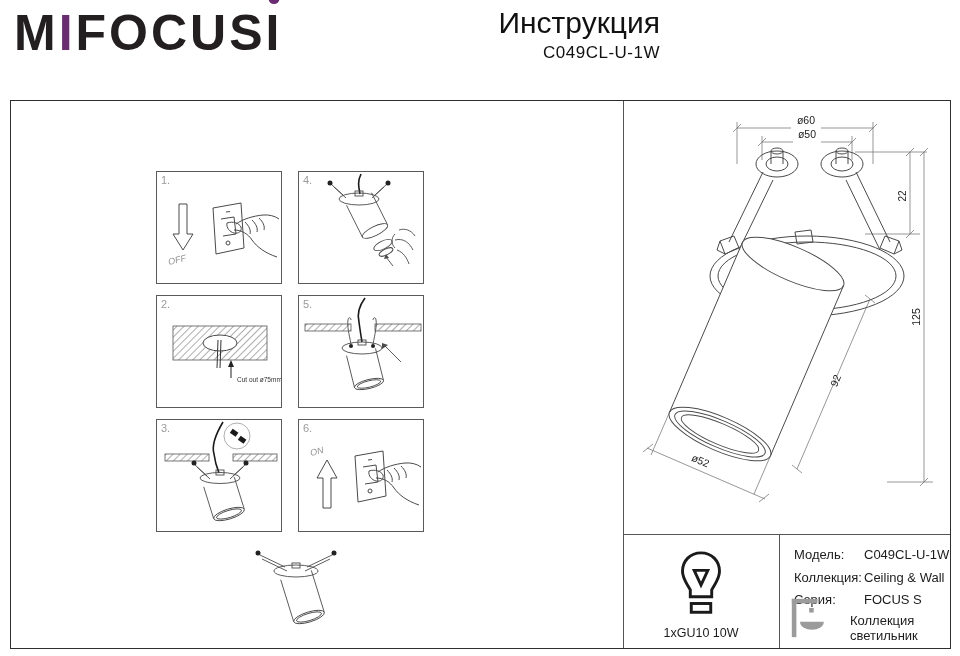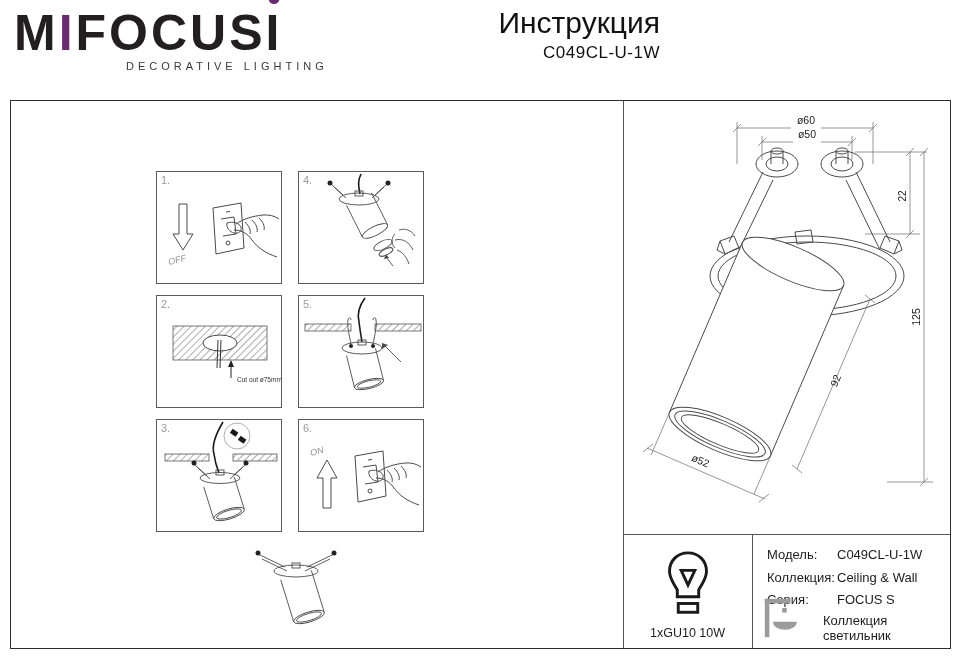--- a/index.html
+++ b/index.html
@@ -26,37 +26,36 @@
   .panel .num{position:absolute;left:4px;top:2px;font-size:11px;color:#9a9a9a;}
   .panel svg{position:absolute;left:0;top:0;}
 
   .finalart{position:absolute;left:230px;top:436px;}
 
   
   .tech{position:absolute;left:614px;top:3px;}
 
   
   .specbox{position:absolute;left:612px;top:433px;right:0;bottom:0;border-top:1px solid #555;display:flex;}
-  .lampcell{width:130px;border-right:1px solid #555;display:flex;flex-direction:column;align-items:center;justify-content:flex-end;padding-bottom:8px;box-sizing:border-box;}
+  .lampcell{width:157px;border-right:1px solid #555;display:flex;flex-direction:column;align-items:center;justify-content:flex-end;padding-bottom:8px;box-sizing:border-box;}
   .lampcell .lamplabel{font-size:12.5px;color:#1c1c1c;margin-top:4px;}
   .speccell{flex:1;position:relative;font-size:13px;}
   .specrow{position:absolute;left:14px;display:flex;}
   .specrow .lbl{width:70px;color:#1c1c1c;}
   .specrow .val{color:#1c1c1c;}
   .r1{top:12px;align-items:center;} .r2{top:35px;} .r3{top:57px;} .r4{top:78px;left:70px;}
   .series-icon{position:absolute;left:10px;top:62px;}
 
   svg text{font-family:"Liberation Sans",sans-serif;}
 </style>
 </head>
 <body>
 
 <div class="logo">
   <div class="wordmark"><span>M</span><span class="stem">I</span><span>FOCUS</span><span class="lastI"><span class="idot"></span><span>I</span></span></div>
-  <div class="tagline">DECORATIVE LIGHTING</div>
 </div>
 
 <div class="titleblock">
   <div class="t1">Инструкция</div>
   <div class="t2">C049CL-U-1W</div>
 </div>
 
 <div class="sheet">
   <div class="divider-v"></div>
 

